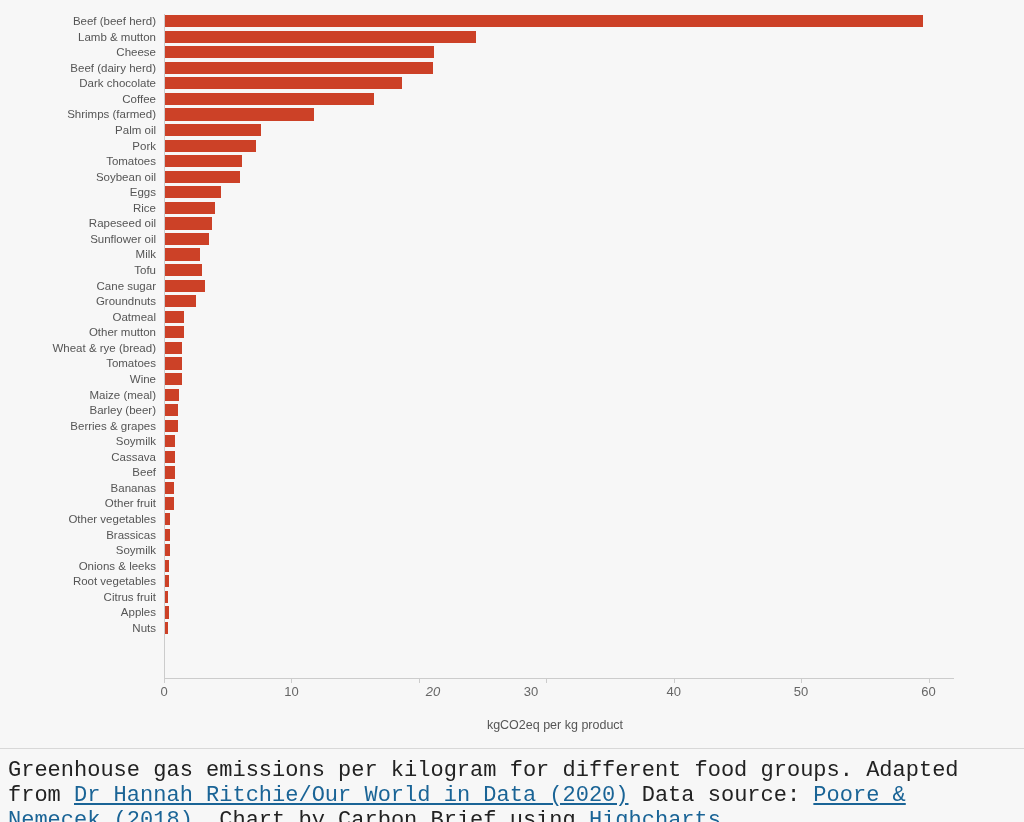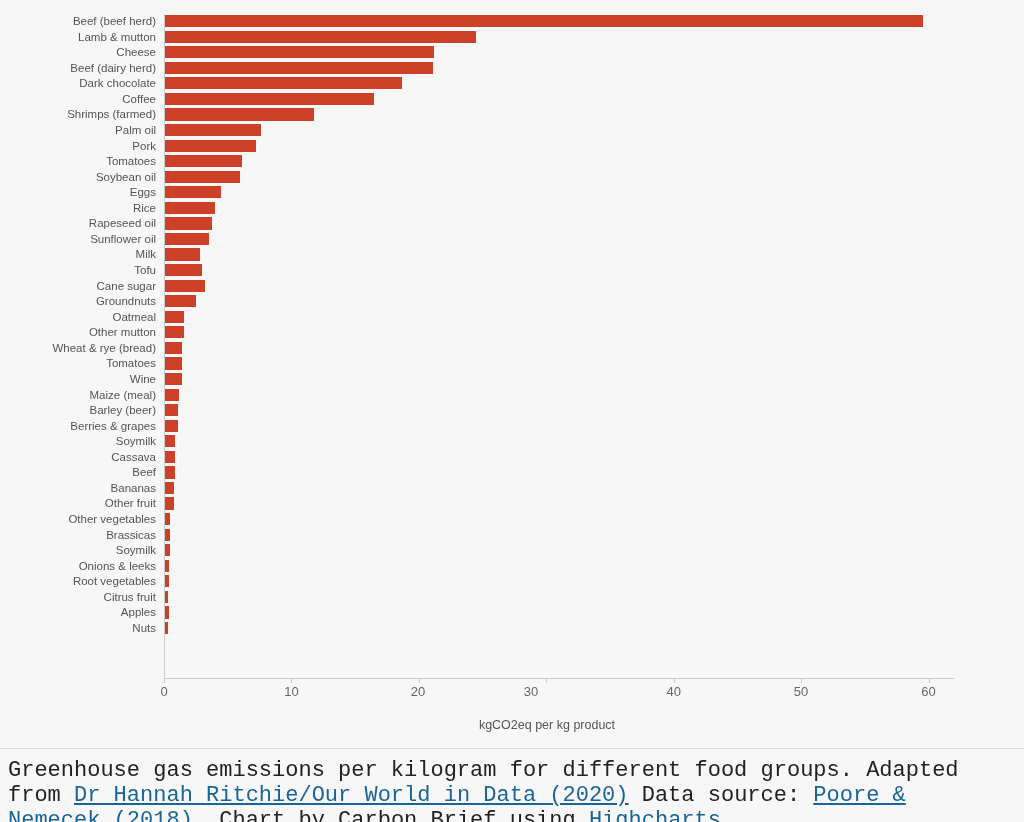--- a/index.html
+++ b/index.html
@@ -98,21 +98,21 @@
   .tick-label {
     position: absolute;
     top: 6px;
     transform: translateX(-50%);
     font-size: 13px;
     color: #666;
     white-space: nowrap;
   }
   .x-title {
     position: absolute;
-    left: 152px;
+    left: 160px;
     top: 718px;
     width: 790px;
     text-align: center;
     font-size: 12.5px;
     color: #555;
   }
   .y-axis-line {
     position: absolute;
     left: 164px;
     top: 14px;
@@ -319,21 +319,21 @@
 
     <div class="y-axis-line"></div>
 
     <div class="x-axis" id="x-axis">
       <div class="axis-line"></div>
     <div class="tick" style="left: 0px;"></div>
         <div class="tick-label" style="left: 0px;">0</div>
         <div class="tick" style="left: 127.419px;"></div>
         <div class="tick-label" style="left: 127.419px;">10</div>
         <div class="tick" style="left: 254.839px;"></div>
-        <div class="tick-label" style="left: 254px;">20</div>
+        <div class="tick-label" style="left: 269px; font-style: italic;">20</div>
         <div class="tick" style="left: 382.258px;"></div>
         <div class="tick-label" style="left: 367px;">30</div>
         <div class="tick" style="left: 509.677px;"></div>
         <div class="tick-label" style="left: 509.677px;">40</div>
         <div class="tick" style="left: 637.097px;"></div>
         <div class="tick-label" style="left: 637.097px;">50</div>
         <div class="tick" style="left: 764.516px;"></div>
         <div class="tick-label" style="left: 764.516px;">60</div>
       </div>
 

